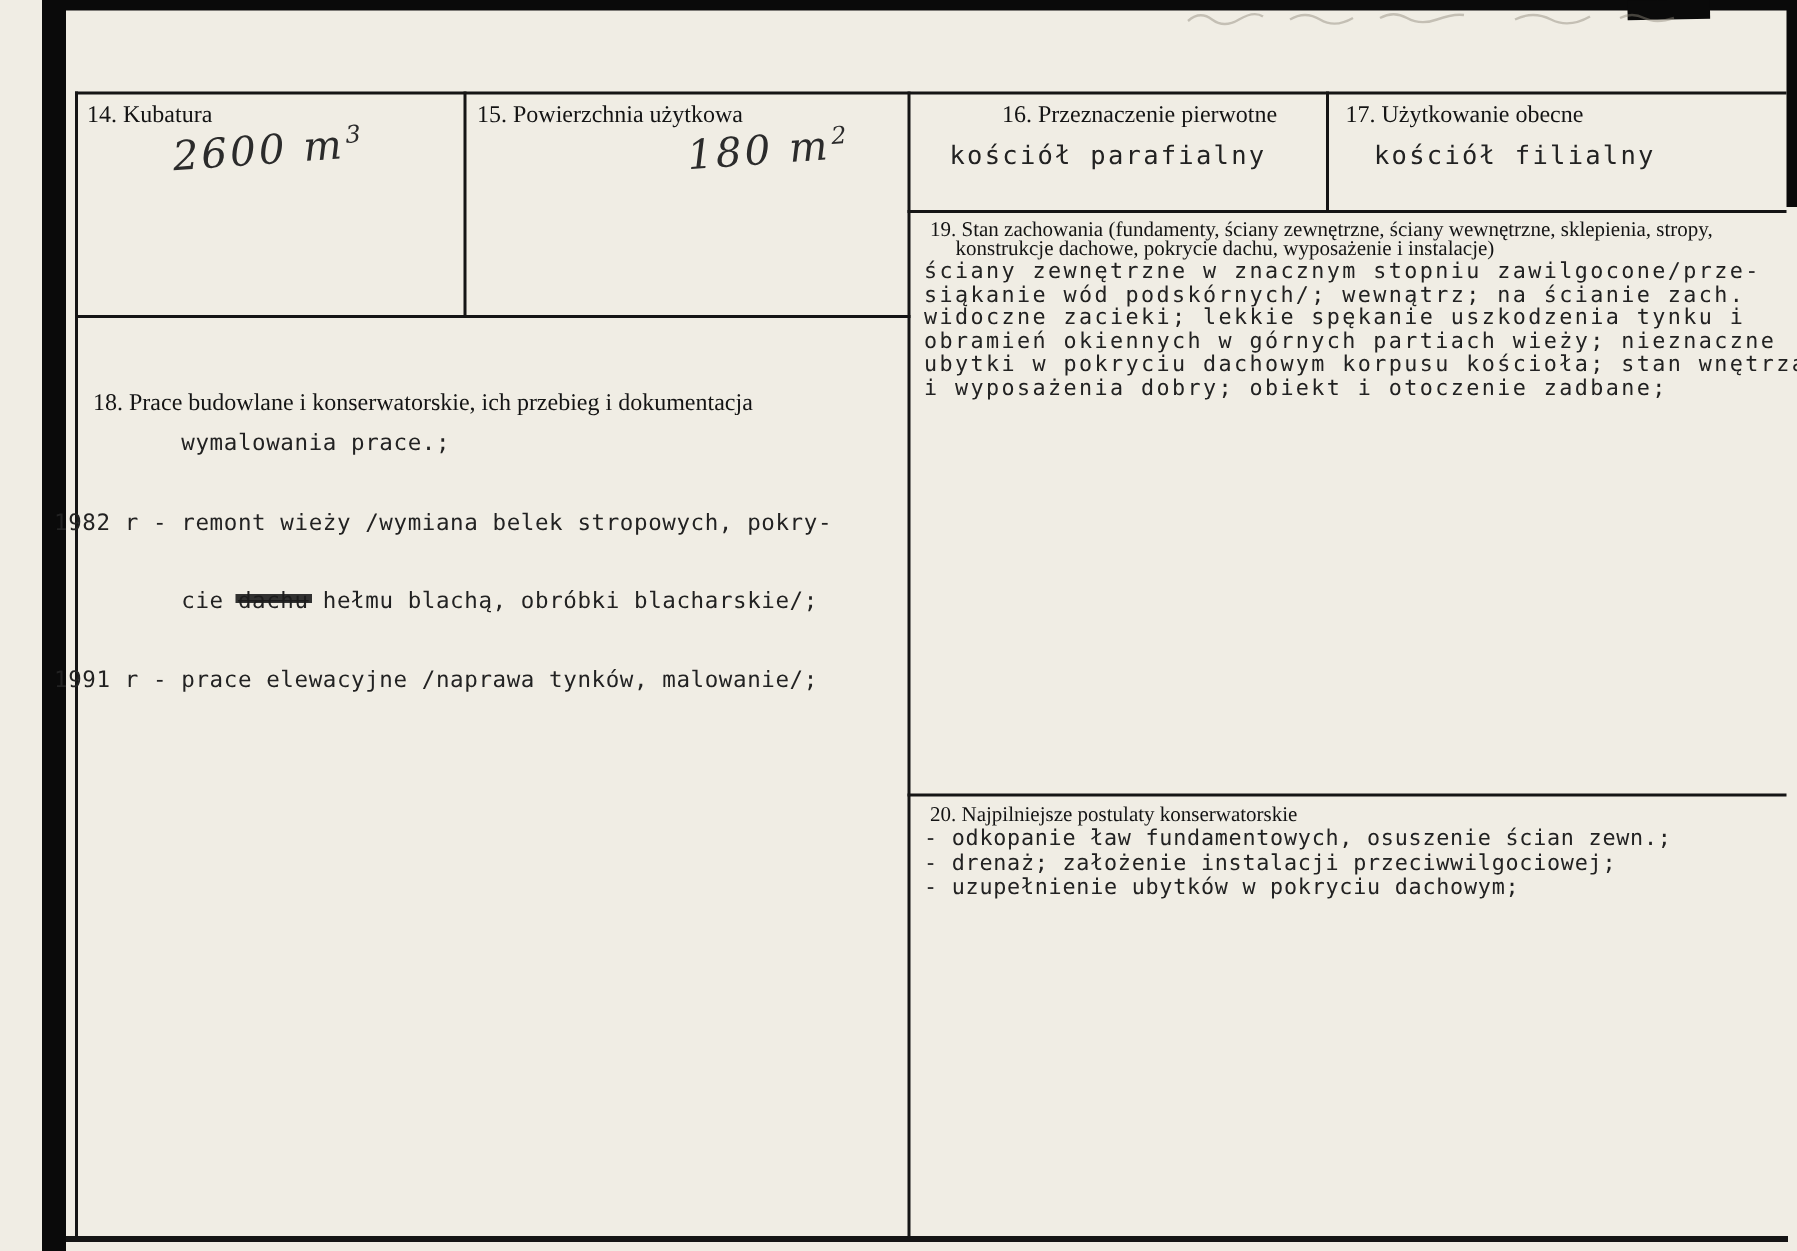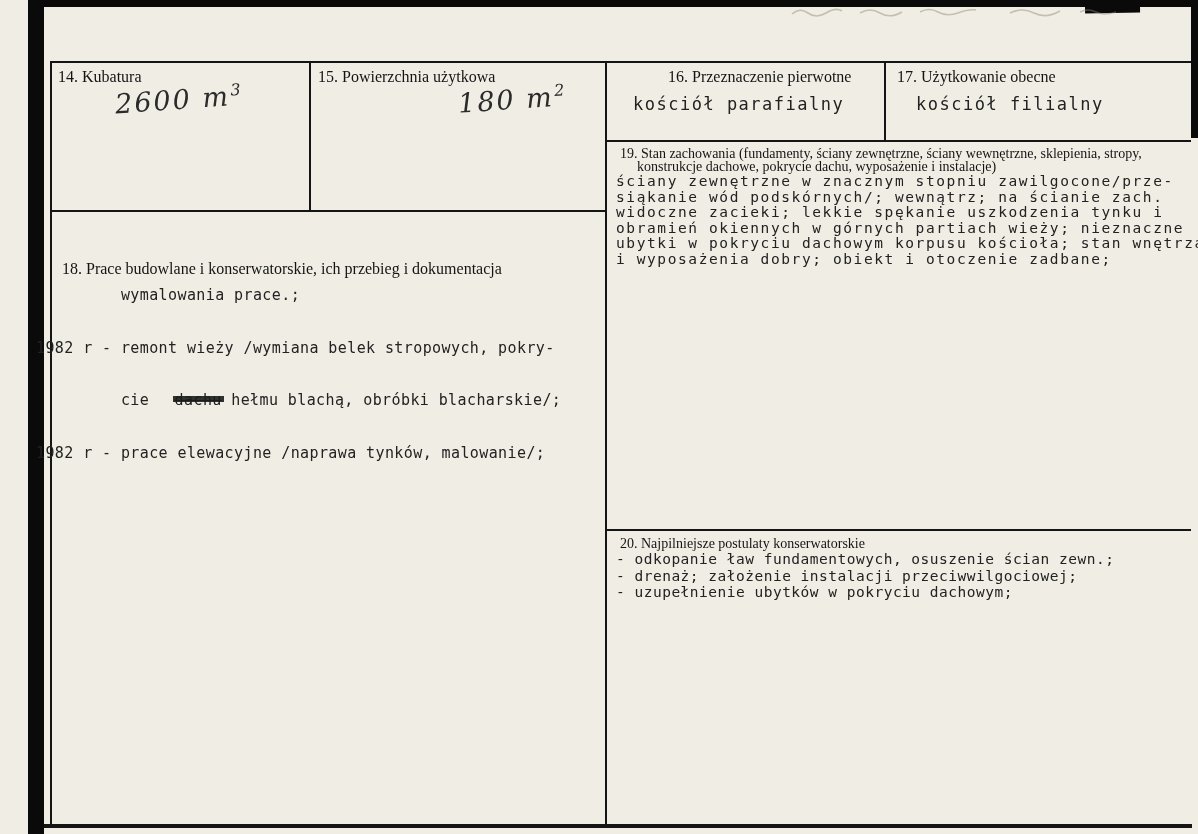--- a/index.html
+++ b/index.html
@@ -21,21 +21,21 @@
   .body19{font-size:14.5px;line-height:15.6px;letter-spacing:1.6px;}
   .body20{font-size:14.5px;line-height:16.5px;letter-spacing:0.5px;}
   
   .hand{
     position:absolute;font-family:"DejaVu Serif",serif;font-style:italic;
     font-size:27px;color:#2b2b2b;letter-spacing:2px;transform:rotate(-4deg);
     white-space:nowrap;
   }
   .hand sup{font-size:16px;vertical-align:10px;margin-left:1px;}
   
-  .struck{position:relative;text-decoration:line-through;margin-left:16px;}
+  .struck{position:relative;text-decoration:line-through;}
   .struck::before{
     content:"";position:absolute;left:-2px;right:-2px;top:5px;height:6px;
     background:#1c1c1c;opacity:.9;
   }
   .pencil{position:absolute;opacity:.45;}
 </style>
 </head>
 <body>
 
 <div class="page">
@@ -73,21 +73,21 @@
   <div class="type val" style="left:633px;top:94px;">kościół parafialny</div>
 
   <div class="lbl" style="left:897px;top:68px;">17. Użytkowanie obecne</div>
   <div class="type val" style="left:916px;top:94px;">kościół filialny</div>
 
   <div class="lbl" style="left:62px;top:220px;margin-top:40px;">18. Prace budowlane i konserwatorskie, ich przebieg i dokumentacja</div>
   <div class="type body18" style="left:36px;top:252px;">
     <div>         wymalowania prace.;</div>
     <div>1982 r - remont wieży /wymiana belek stropowych, pokry-</div>
     <div><span>         cie </span><span class="struck">dachu</span><span> hełmu blachą, obróbki blacharskie/;</span></div>
-    <div>1982 r - prace elewacyjne /naprawa tynków, malowanie/;</div>
+    <div>1991 r - prace elewacyjne /naprawa tynków, malowanie/;</div>
   </div>
 
   <div class="lbl small" style="left:620px;top:146px;">19. Stan zachowania (fundamenty, ściany zewnętrzne, ściany wewnętrzne, sklepienia, stropy,</div>
   <div class="lbl small" style="left:637px;top:159px;">konstrukcje dachowe, pokrycie dachu, wyposażenie i instalacje)</div>
   <div class="type body19" style="left:616px;top:174px;">ściany zewnętrzne w znacznym stopniu zawilgocone/prze-
 siąkanie wód podskórnych/; wewnątrz; na ścianie zach.
 widoczne zacieki; lekkie spękanie uszkodzenia tynku i
 obramień okiennych w górnych partiach wieży; nieznaczne
 ubytki w pokryciu dachowym korpusu kościoła; stan wnętrza
 i wyposażenia dobry; obiekt i otoczenie zadbane;</div>

